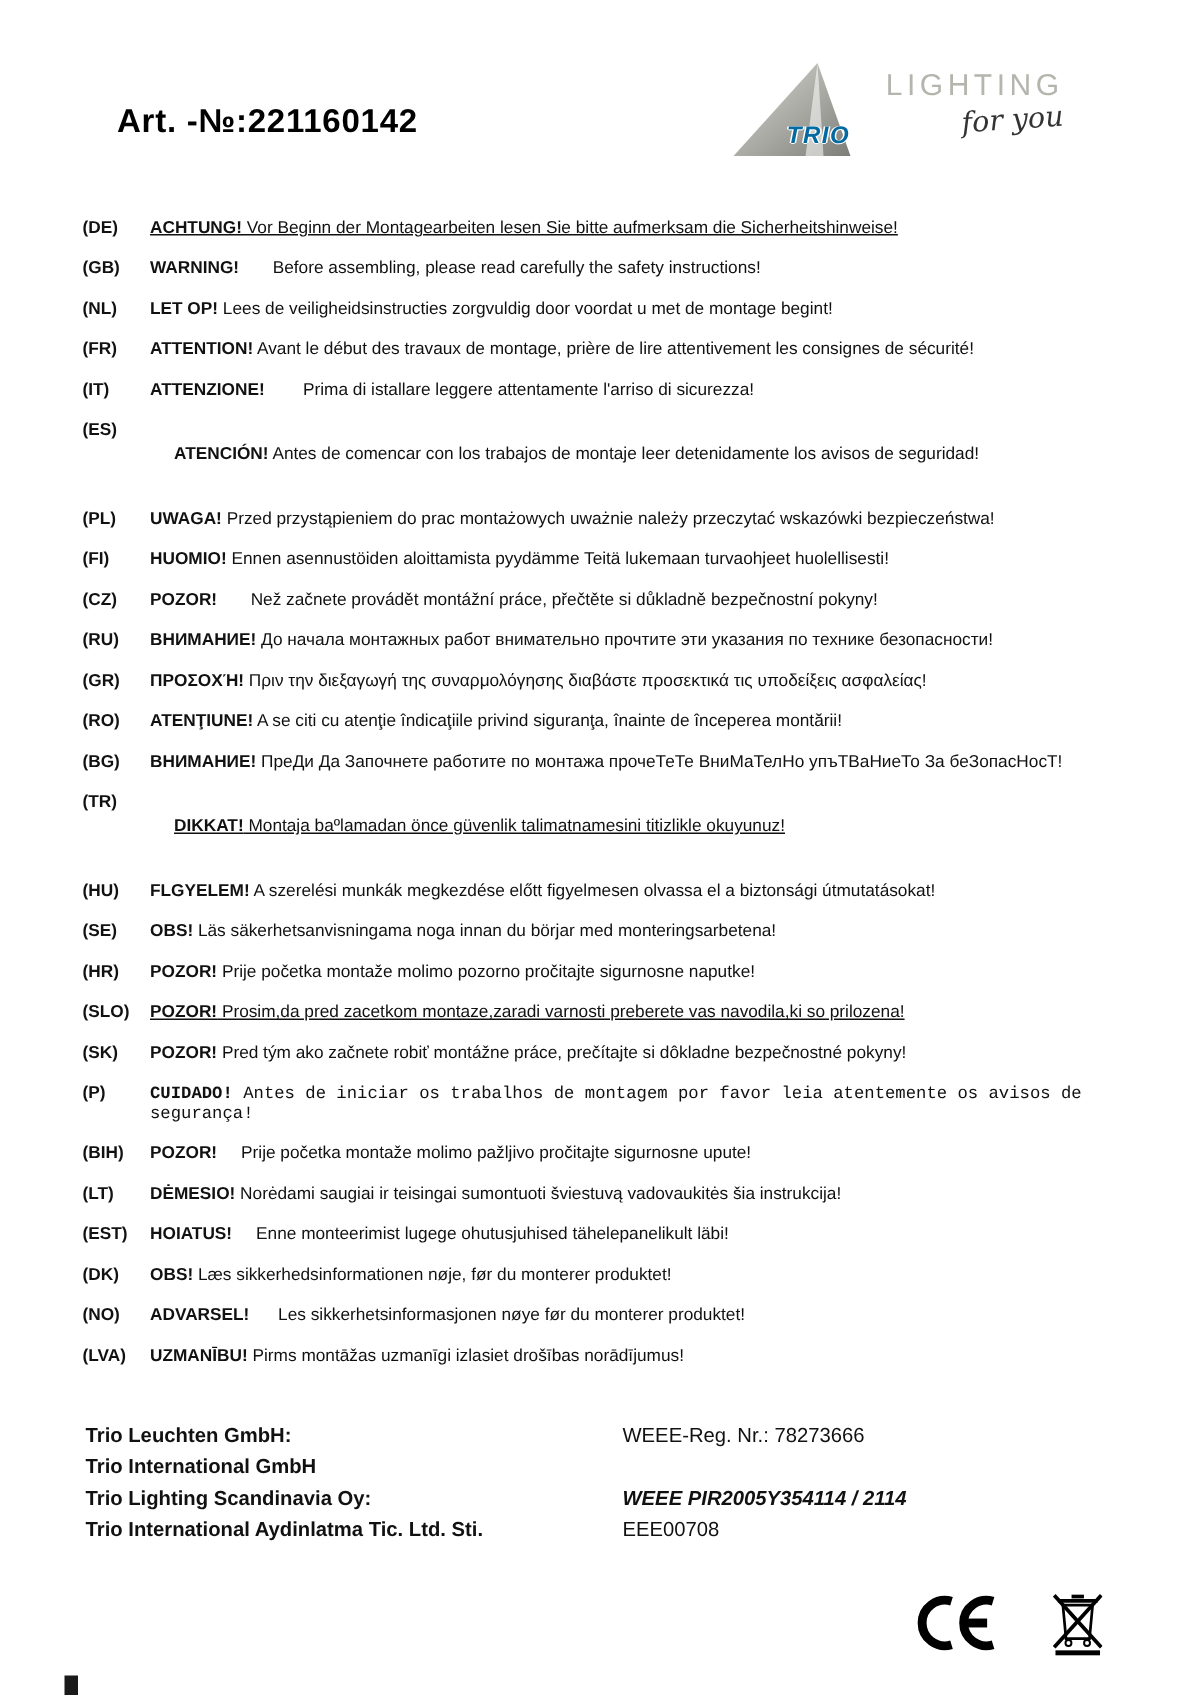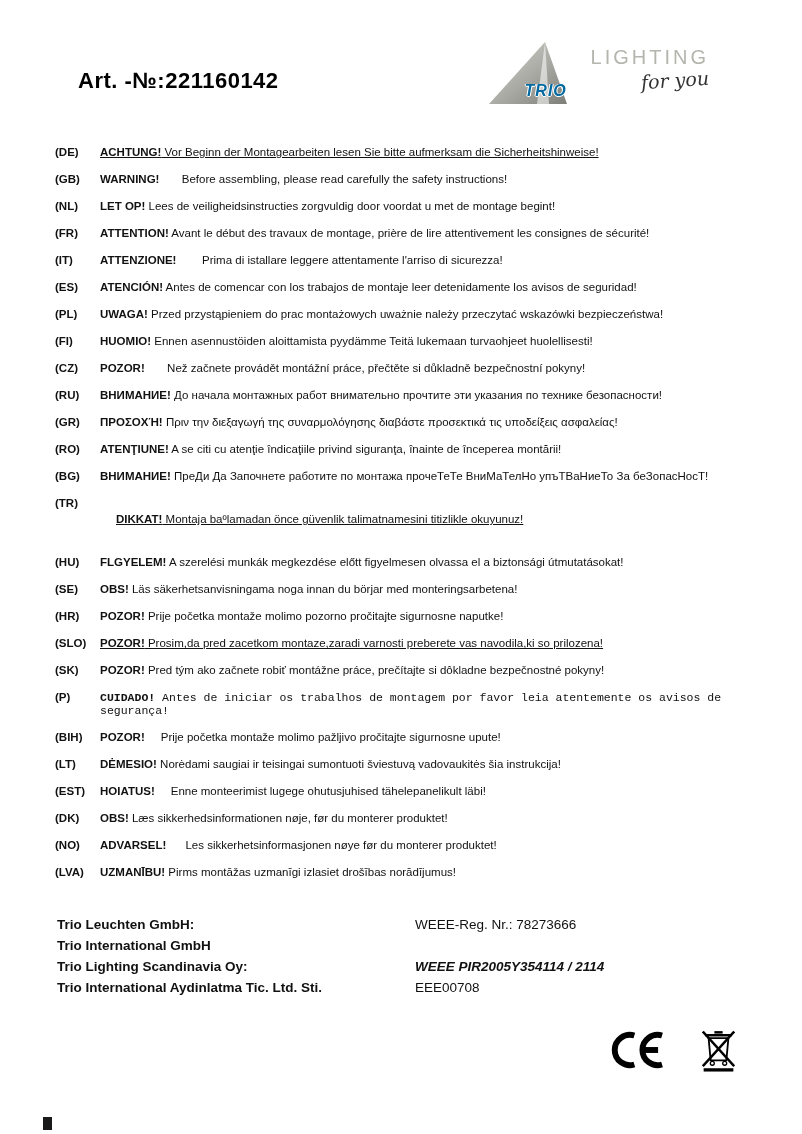--- a/index.html
+++ b/index.html
@@ -116,21 +116,21 @@
         <p class="warn-body" style="margin:0;"><b class="warn-kw">ATTENTION!</b><span> Avant le début des travaux de montage, prière de lire attentivement les consignes de sécurité!</span></p>
       </div>
 
       <div class="warn-row">
         <span class="warn-code">(IT)</span>
         <p class="warn-body" style="margin:0;"><b class="warn-kw">ATTENZIONE!</b><span>        Prima di istallare leggere attentamente l'arriso di sicurezza!</span></p>
       </div>
 
       <div class="warn-row">
         <span class="warn-code">(ES)</span>
-        <p class="warn-body" style="margin:0;"><b class="warn-kw">ATENCIÓN!</b><span> Antes de comencar con los trabajos de montaje leer detenidamente los avisos de seguridad!</span></p>
+        <p class="warn-body" style="margin:16px;"><b class="warn-kw">ATENCIÓN!</b><span> Antes de comencar con los trabajos de montaje leer detenidamente los avisos de seguridad!</span></p>
       </div>
 
       <div class="warn-row">
         <span class="warn-code">(PL)</span>
         <p class="warn-body" style="margin:0;"><b class="warn-kw">UWAGA!</b><span> Przed przystąpieniem do prac montażowych uważnie należy przeczytać wskazówki bezpieczeństwa!</span></p>
       </div>
 
       <div class="warn-row">
         <span class="warn-code">(FI)</span>
         <p class="warn-body" style="margin:0;"><b class="warn-kw">HUOMIO!</b><span> Ennen asennustöiden aloittamista pyydämme Teitä lukemaan turvaohjeet huolellisesti!</span></p>

